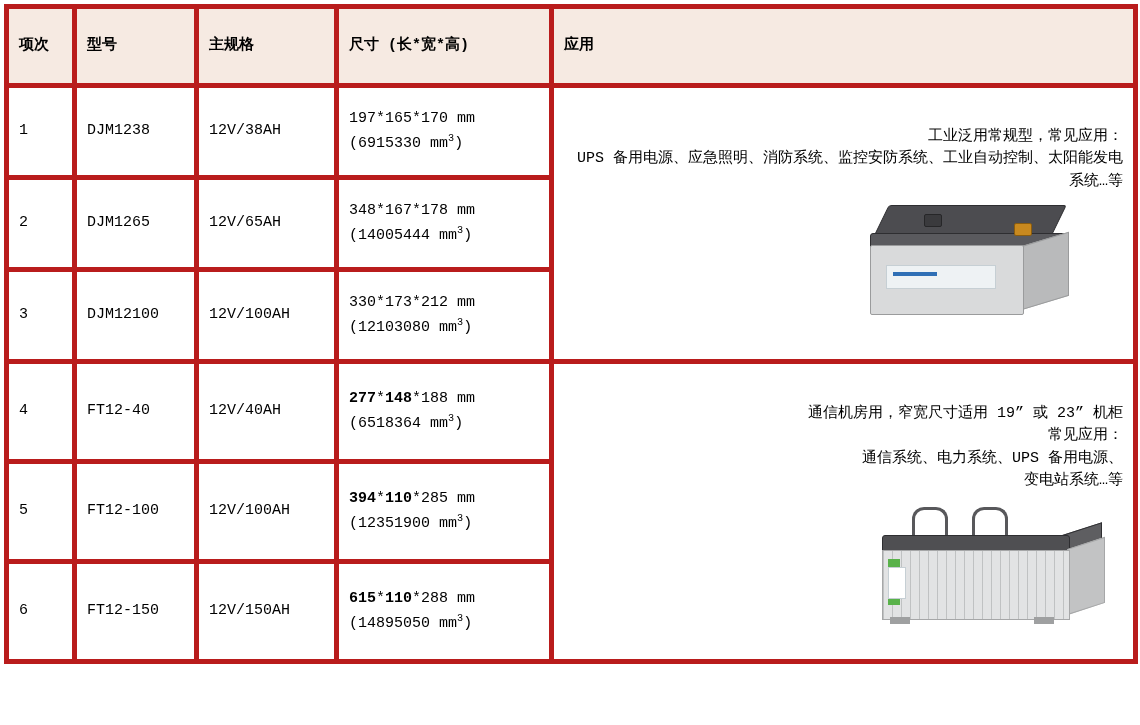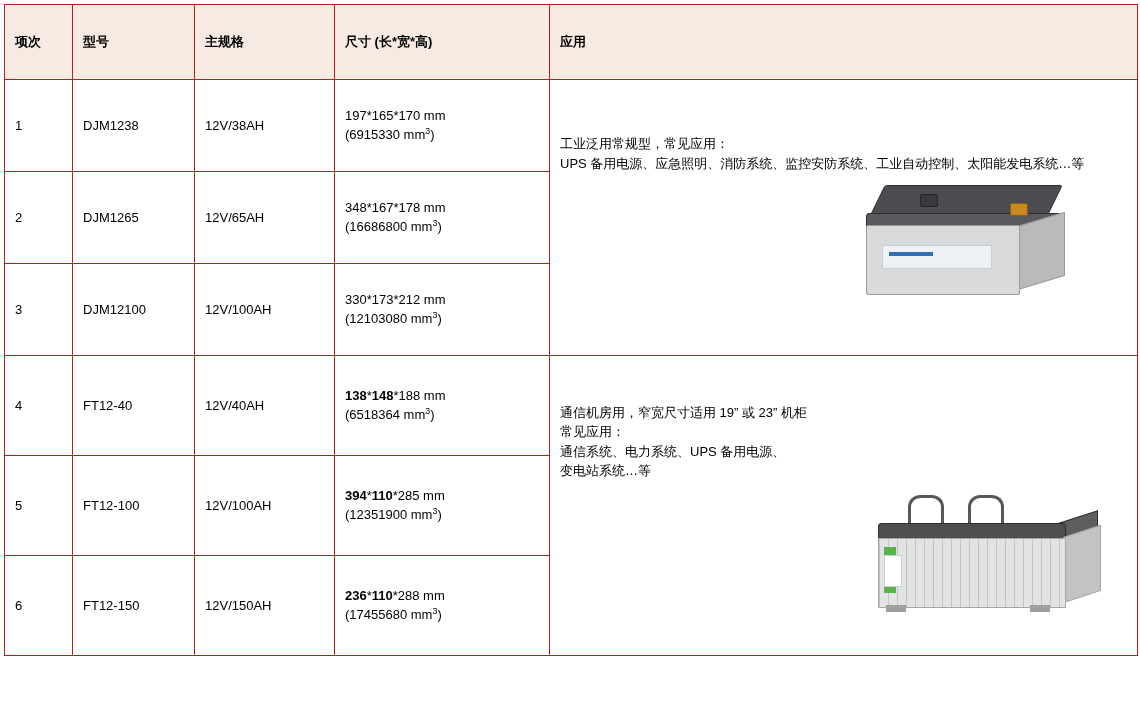--- a/index.html
+++ b/index.html
@@ -20,25 +20,26 @@
     height: 725px;
     box-sizing: border-box;
   }
   table.spec {
     border-collapse: collapse;
     width: 1134px;
     margin: 4px 0 0 4px;
     table-layout: fixed;
   }
   table.spec td, table.spec th {
-    border: 1px solid #b91c1c;
+    border: 5px solid #b91c1c;
     padding: 6px 10px;
     vertical-align: middle;
-    font-size: 13px;
+    font-size: 15px;
     line-height: 1.5;
+    font-family: Liberation Mono, monospace;
   }
   thead th {
     background: #f6eae2;
     font-weight: bold;
     text-align: left;
     height: 62px;
     font-size: 19px;
     padding-left: 14px;
   }
   .c-idx   { width: 68px; }
@@ -70,21 +71,21 @@
   .dim-line2 { white-space: nowrap; }
   .bold { font-weight: bold; }
   sup { font-size: 0.68em; vertical-align: super; }
 
   td.app {
     vertical-align: top;
     padding: 12px 16px 10px 16px;
     font-size: 18px;
     line-height: 1.72;
   }
-  .app-text { white-space: pre-line; }
+  .app-text { white-space: pre-line; text-align: right; }
 
   .row-h1 { height: 92px; }
   .row-h2 { height: 92px; }
   .row-h3 { height: 92px; }
   .row-h4 { height: 100px; }
   .row-h5 { height: 100px; }
   .row-h6 { height: 100px; }
 
   
   .batt-wrap {
@@ -278,40 +279,40 @@
           </div>
         </td>
       </tr>
 
       <tr class="row-h2">
         <td class="idx">2</td>
         <td class="model">DJM1265</td>
         <td class="spec-cell">12V/65AH</td>
         <td class="dim">
           <div class="dim-line1"><span>348*167*178 mm</span></div>
-          <div class="dim-line2"><span>(16686800 mm</span><sup>3</sup><span>)</span></div>
+          <div class="dim-line2"><span>(14005444 mm</span><sup>3</sup><span>)</span></div>
         </td>
       </tr>
 
       <tr class="row-h3">
         <td class="idx">3</td>
         <td class="model">DJM12100</td>
         <td class="spec-cell">12V/100AH</td>
         <td class="dim">
           <div class="dim-line1"><span>330*173*212 mm</span></div>
           <div class="dim-line2"><span>(12103080 mm</span><sup>3</sup><span>)</span></div>
         </td>
       </tr>
 
       <tr class="row-h4">
         <td class="idx">4</td>
         <td class="model">FT12-40</td>
         <td class="spec-cell">12V/40AH</td>
         <td class="dim">
-          <div class="dim-line1"><span class="bold">138</span><span>*</span><span class="bold">148</span><span>*188 mm</span></div>
+          <div class="dim-line1"><span class="bold">277</span><span>*</span><span class="bold">148</span><span>*188 mm</span></div>
           <div class="dim-line2"><span>(6518364 mm</span><sup>3</sup><span>)</span></div>
         </td>
         <td class="app" rowspan="3">
           <div class="app-text">通信机房用，窄宽尺寸适用 19” 或 23” 机柜
 常见应用：
 通信系统、电力系统、UPS 备用电源、
 变电站系统…等</div>
           <div class="batt-wrap">
             <div class="battB">
               <div class="handle-l"></div>
@@ -337,19 +338,19 @@
           <div class="dim-line1"><span class="bold">394</span><span>*</span><span class="bold">110</span><span>*285 mm</span></div>
           <div class="dim-line2"><span>(12351900 mm</span><sup>3</sup><span>)</span></div>
         </td>
       </tr>
 
       <tr class="row-h6">
         <td class="idx">6</td>
         <td class="model">FT12-150</td>
         <td class="spec-cell">12V/150AH</td>
         <td class="dim">
-          <div class="dim-line1"><span class="bold">236</span><span>*</span><span class="bold">110</span><span>*288 mm</span></div>
-          <div class="dim-line2"><span>(17455680 mm</span><sup>3</sup><span>)</span></div>
+          <div class="dim-line1"><span class="bold">615</span><span>*</span><span class="bold">110</span><span>*288 mm</span></div>
+          <div class="dim-line2"><span>(14895050 mm</span><sup>3</sup><span>)</span></div>
         </td>
       </tr>
     </tbody>
   </table>
 </div>
 
 </body></html>

